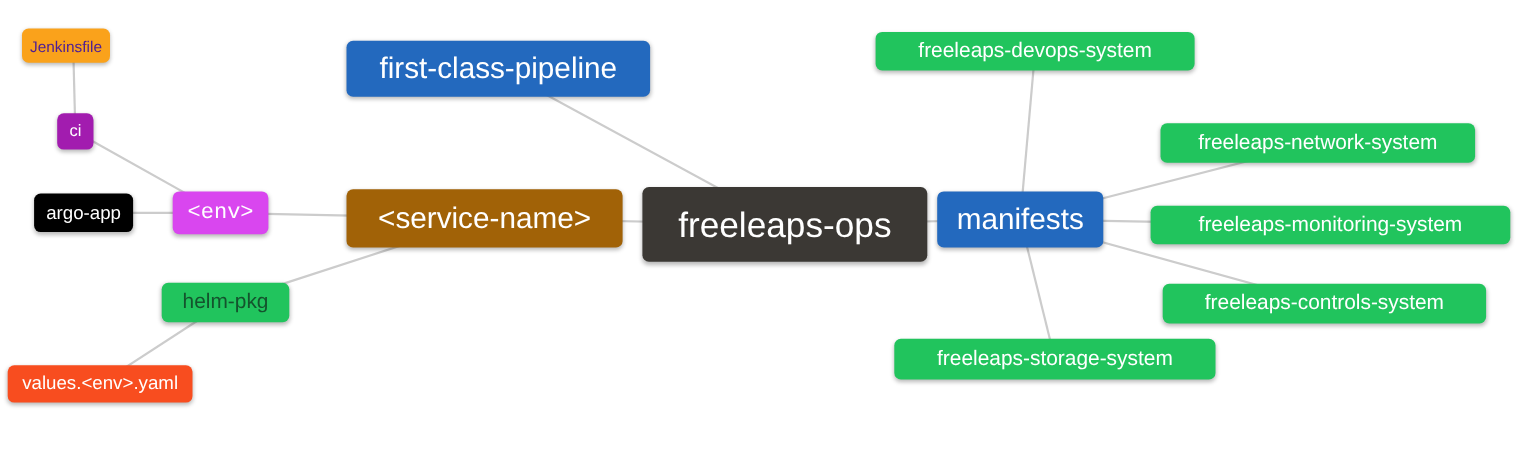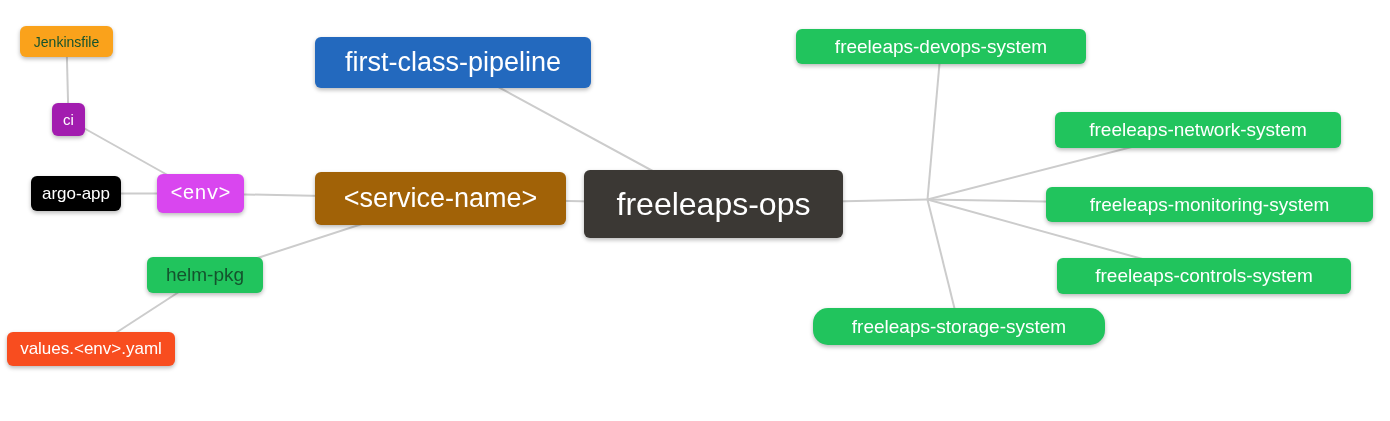--- a/index.html
+++ b/index.html
@@ -49,27 +49,28 @@
       <line x1="91" y1="349" x2="205" y2="275" stroke="#cccccc" stroke-width="2"></line>
       <line x1="453" y1="62.5" x2="713.5" y2="204" stroke="#cccccc" stroke-width="2"></line>
       <line x1="440.5" y1="198.5" x2="713.5" y2="204" stroke="#cccccc" stroke-width="2"></line>
       <line x1="713.5" y1="204" x2="927.5" y2="199.5" stroke="#cccccc" stroke-width="2"></line>
       <line x1="927.5" y1="199.5" x2="941" y2="46.5" stroke="#cccccc" stroke-width="2"></line>
       <line x1="927.5" y1="199.5" x2="1198" y2="130" stroke="#cccccc" stroke-width="2"></line>
       <line x1="927.5" y1="199.5" x2="1209.5" y2="204.5" stroke="#cccccc" stroke-width="2"></line>
       <line x1="927.5" y1="199.5" x2="1204" y2="276" stroke="#cccccc" stroke-width="2"></line>
       <line x1="927.5" y1="199.5" x2="959" y2="326.5" stroke="#cccccc" stroke-width="2"></line>
     </svg>
-    <div class="node" style="left: 20px; top: 26px; width: 93px; height: 31px; font-size: 14px; background: rgb(250, 162, 27); color: #14532d;">Jenkinsfile</div>
+    <div class="node" style="left: 20px; top: 26px; width: 80px; height: 31px; font-size: 14px; background: rgb(250, 162, 27); color: #4c1d95;">Jenkinsfile</div>
     <div class="node" style="left: 52px; top: 103px; width: 33px; height: 33px; font-size: 15px; background: #a21caf; color: rgb(255, 255, 255);">ci</div>
     <div class="node" style="left: 31px; top: 176px; width: 90px; height: 35px; font-size: 17px; background: #000000; color: rgb(255, 255, 255);">argo-app</div>
     <div class="node" style="left: 157px; top: 174px; width: 87px; height: 39px; font-size: 20px; background: #d946ef; color: rgb(255, 255, 255); font-family: Liberation Mono, monospace;">&lt;env&gt;</div>
     <div class="node" style="left: 147px; top: 257px; width: 116px; height: 36px; font-size: 19px; background: rgb(33, 196, 93); color: #14532d; text-align: right;">helm-pkg</div>
     <div class="node" style="left: 7px; top: 332px; width: 168px; height: 34px; font-size: 17px; background: rgb(248, 77, 31); color: rgb(255, 255, 255);">values.&lt;env&gt;.yaml</div>
     <div class="node" style="left: 315px; top: 37px; width: 276px; height: 51px; font-size: 27px; background: rgb(35, 105, 190); color: rgb(255, 255, 255);">first-class-pipeline</div>
     <div class="node" style="left: 315px; top: 172px; width: 251px; height: 53px; font-size: 27px; background: #a16207; color: rgb(255, 255, 255);">&lt;service-name&gt;</div>
     <div class="node" style="left: 584px; top: 170px; width: 259px; height: 68px; font-size: 32px; background: rgb(59, 56, 52); color: rgb(255, 255, 255);">freeleaps-ops</div>
+    <div class="node" style="left: 852px; top: 174px; width: 151px; height: 51px; font-size: 27px; background: rgb(35, 105, 190); color: rgb(255, 255, 255);">manifests</div>
     <div class="node" style="left: 796px; top: 29px; width: 290px; height: 35px; font-size: 19px; background: rgb(33, 196, 93); color: rgb(255, 255, 255);">freeleaps-devops-system</div>
     <div class="node" style="left: 1055px; top: 112px; width: 286px; height: 36px; font-size: 19px; background: rgb(33, 196, 93); color: rgb(255, 255, 255);">freeleaps-network-system</div>
     <div class="node" style="left: 1046px; top: 187px; width: 327px; height: 35px; font-size: 19px; background: rgb(33, 196, 93); color: rgb(255, 255, 255);">freeleaps-monitoring-system</div>
     <div class="node" style="left: 1057px; top: 258px; width: 294px; height: 36px; font-size: 19px; background: rgb(33, 196, 93); color: rgb(255, 255, 255);">freeleaps-controls-system</div>
-    <div class="node" style="left: 813px; top: 308px; width: 292px; height: 37px; font-size: 19px; background: rgb(33, 196, 93); color: rgb(255, 255, 255); border-radius: 15px;">freeleaps-storage-system</div>
+    <div class="node" style="left: 813px; top: 308px; width: 292px; height: 37px; font-size: 19px; background: rgb(33, 196, 93); color: rgb(255, 255, 255);">freeleaps-storage-system</div>
   </div>
 
 </body></html>

